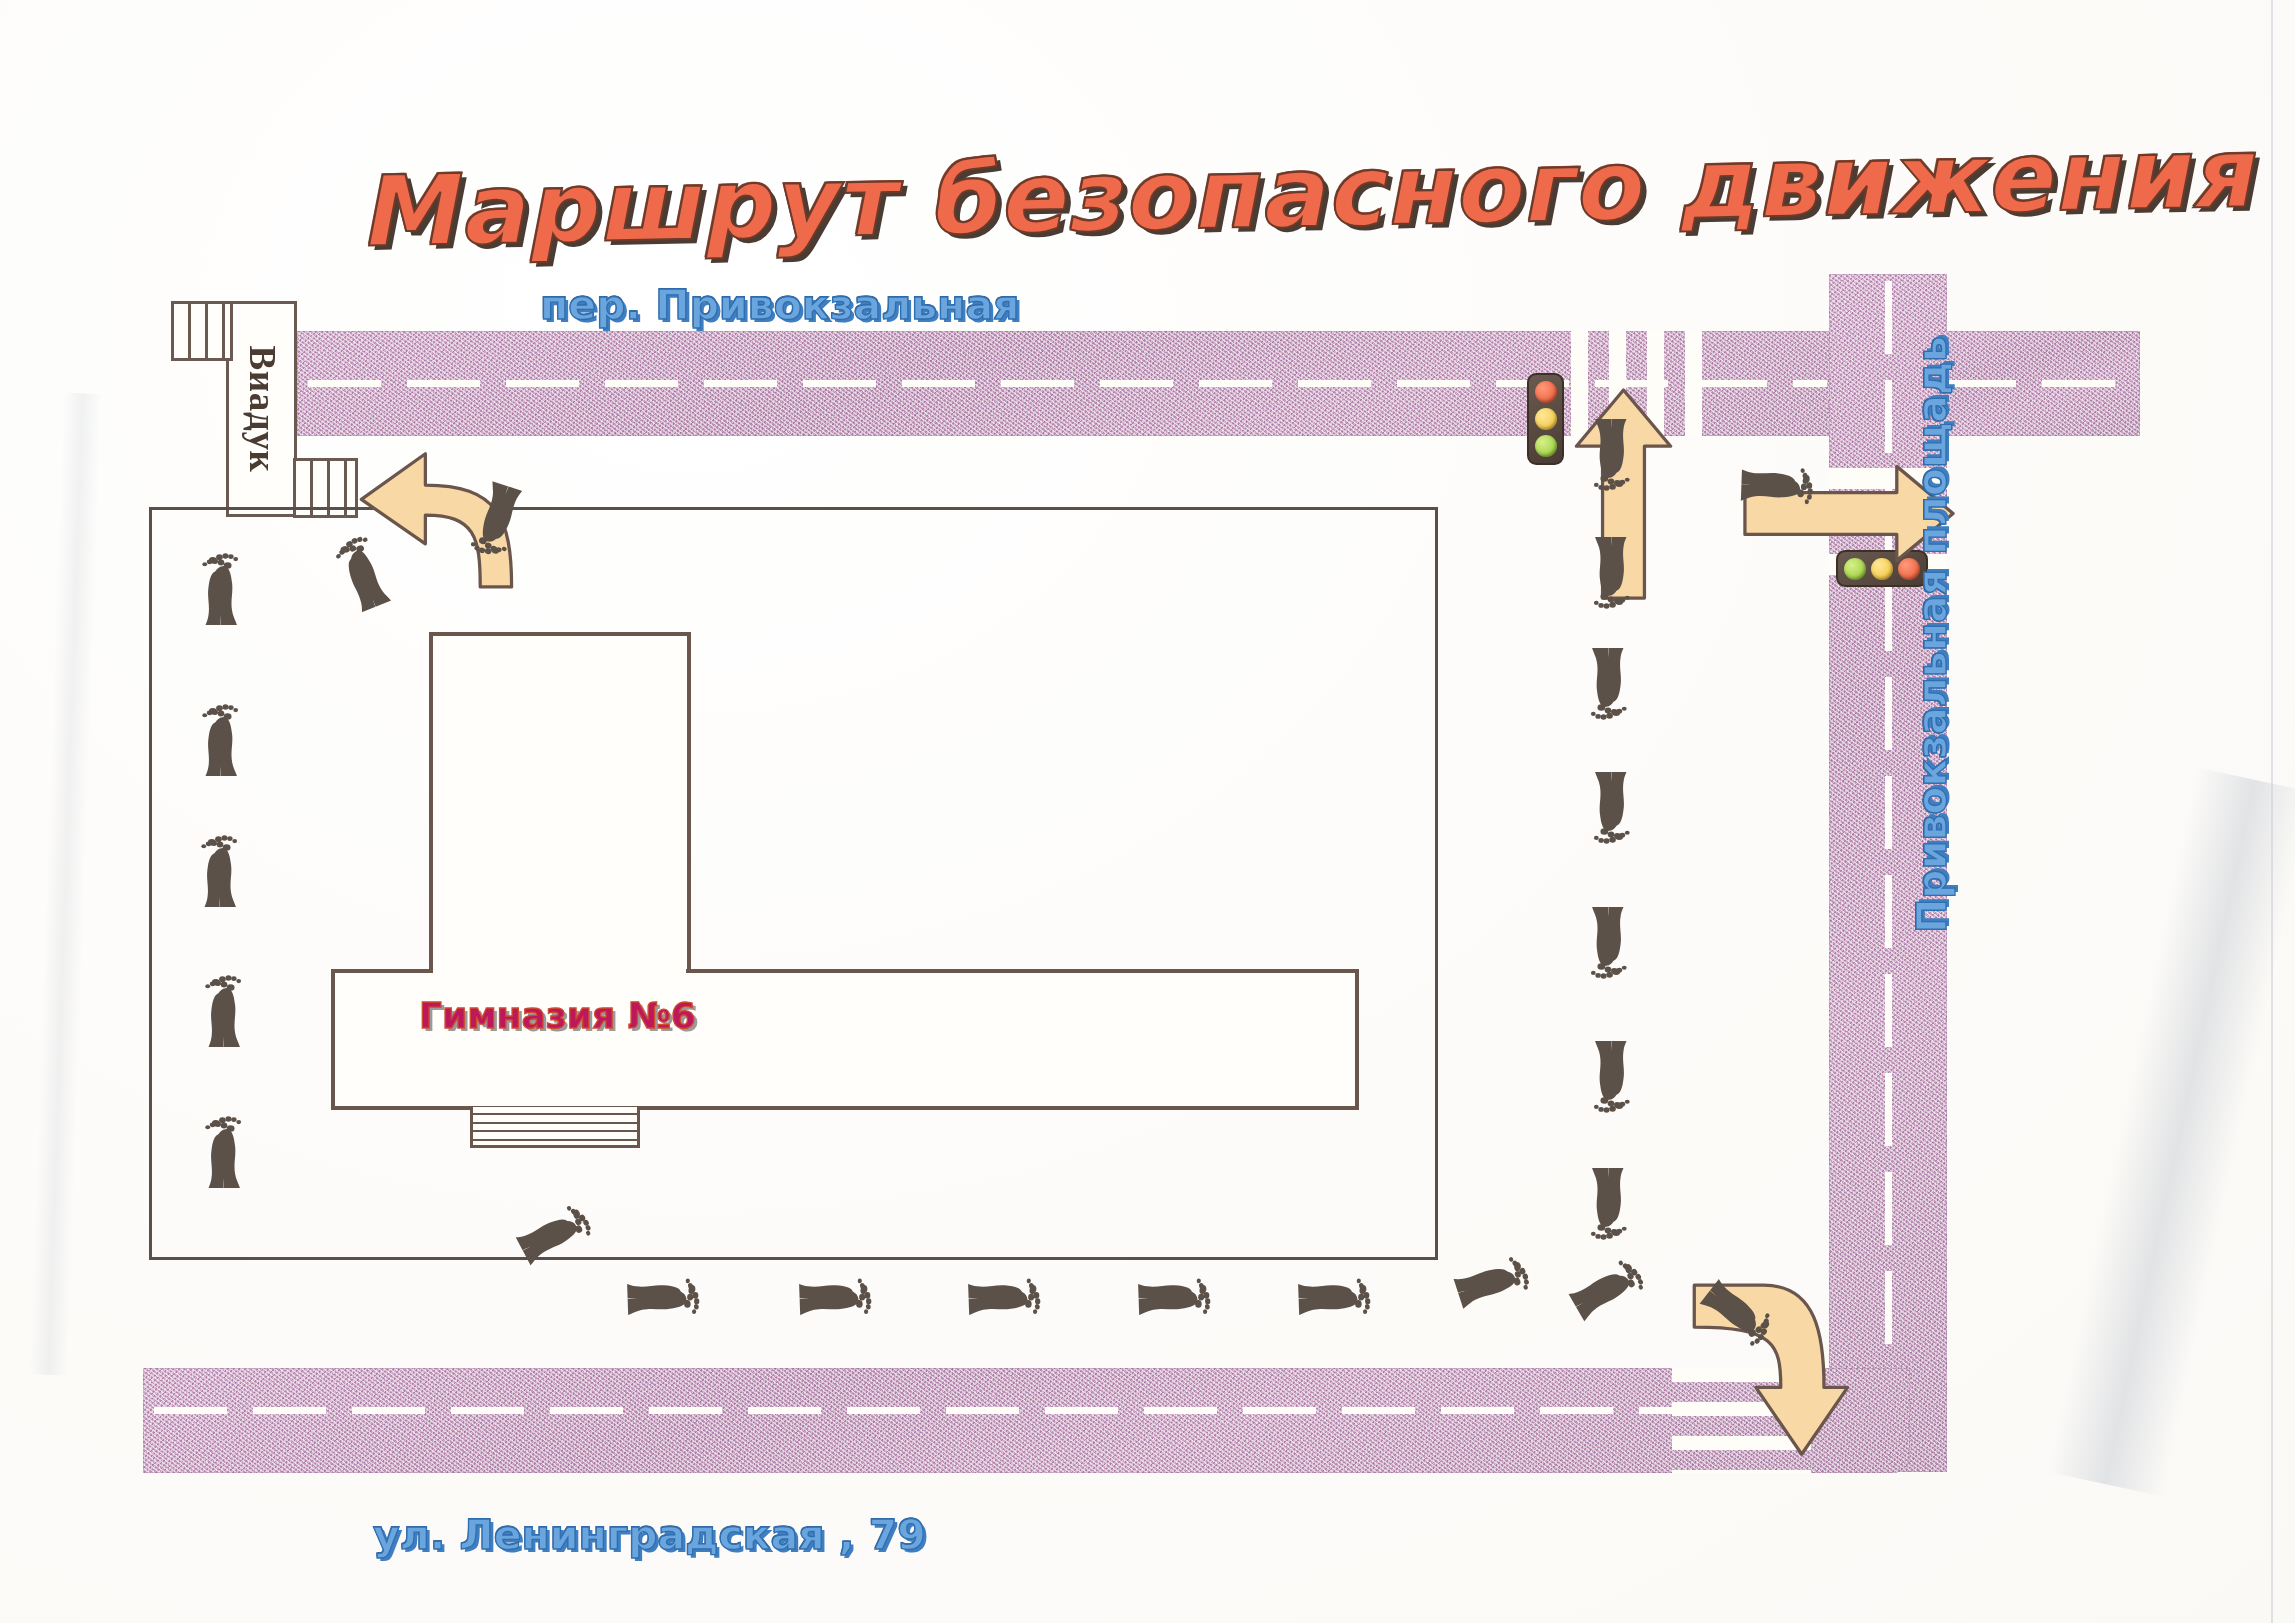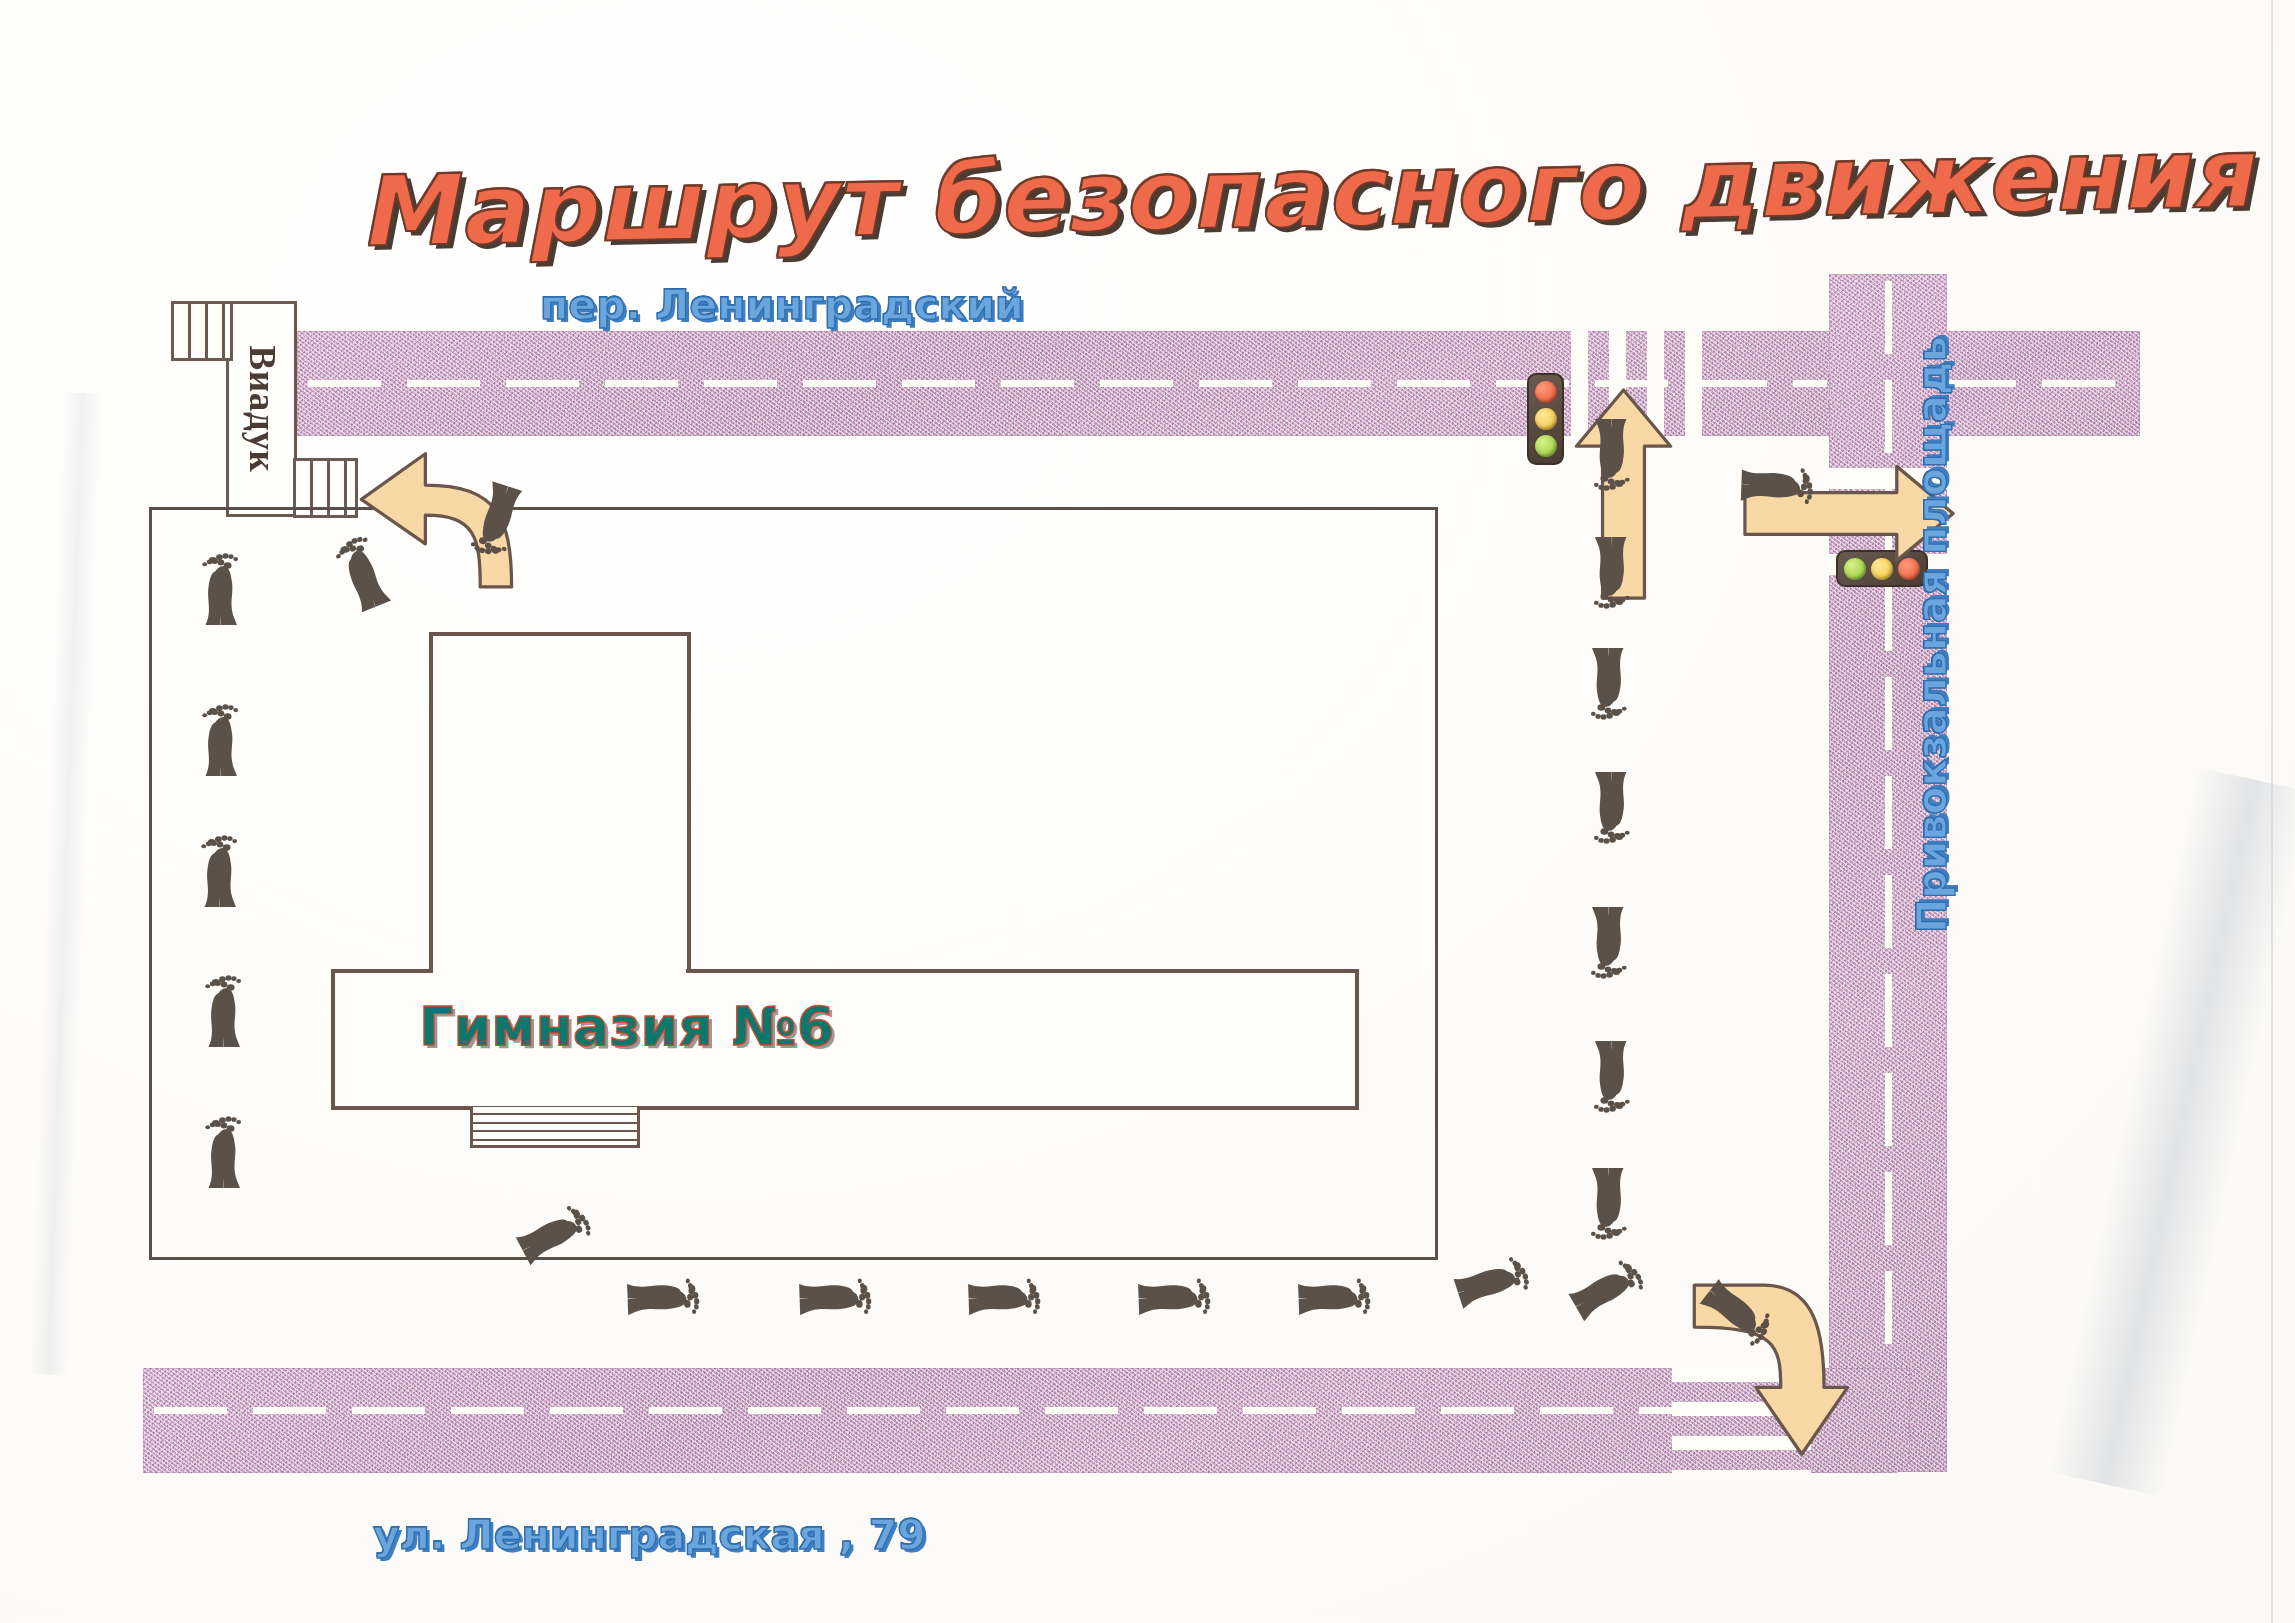--- a/index.html
+++ b/index.html
@@ -112,22 +112,22 @@
   #school-main{
     position:absolute;left:331px;top:969px;width:1028px;height:141px;
     border:4.6px solid #6a564d;box-sizing:border-box;background:#fffefb;
   }
   #school-joint{
     position:absolute;left:433px;top:966px;width:253px;height:10.5px;background:#fffefb;
   }
   #school-label{
     position:absolute;left:419px;top:995px;width:589px;
     font-family:"DejaVu Sans", sans-serif;
-    font-weight:bold;font-size:54px;
-    color:#0f766e;
+    font-weight:bold;font-size:36px;
+    color:#be185d;
     text-shadow:3.3px 3.3px 0 #9a9a9a;
     -webkit-text-stroke:1.3px #cf4b2c;
     white-space:nowrap;
   }
   #school-steps{
     position:absolute;left:470px;top:1107px;width:170px;height:41px;
     border:3.9px solid #6a564d;border-top:none;box-sizing:border-box;background:#fffefb;
     background-image:repeating-linear-gradient(to bottom, rgba(0,0,0,0) 0 6.5px, #6a564d 6.5px 8.5px);
   }
   .footpair{position:absolute;width:72px;height:72px;}
@@ -384,16 +384,16 @@
   </svg>
 </div>
 
 <div class="footpair" style="left:450px;top:481px;transform:rotate(198deg);">
   <svg viewBox="0 0 110 110" width="72" height="72">
     <use href="#footglyph" transform="translate(6,8) scale(.92)"></use>
     <use href="#footglyph" transform="translate(68,0) scale(-.92,.92)"></use>
   </svg>
 </div>
 
-<div class="street-label" id="lbl-pereulok">пер. Ленинградский</div>
+<div class="street-label" id="lbl-pereulok">пер. Привокзальная</div>
 <div class="street-label" id="lbl-ulica">ул. Ленинградская , 79</div>
 <div class="street-label" id="lbl-ploshad">Привокзальная площадь</div>
 
 
 </body></html>

